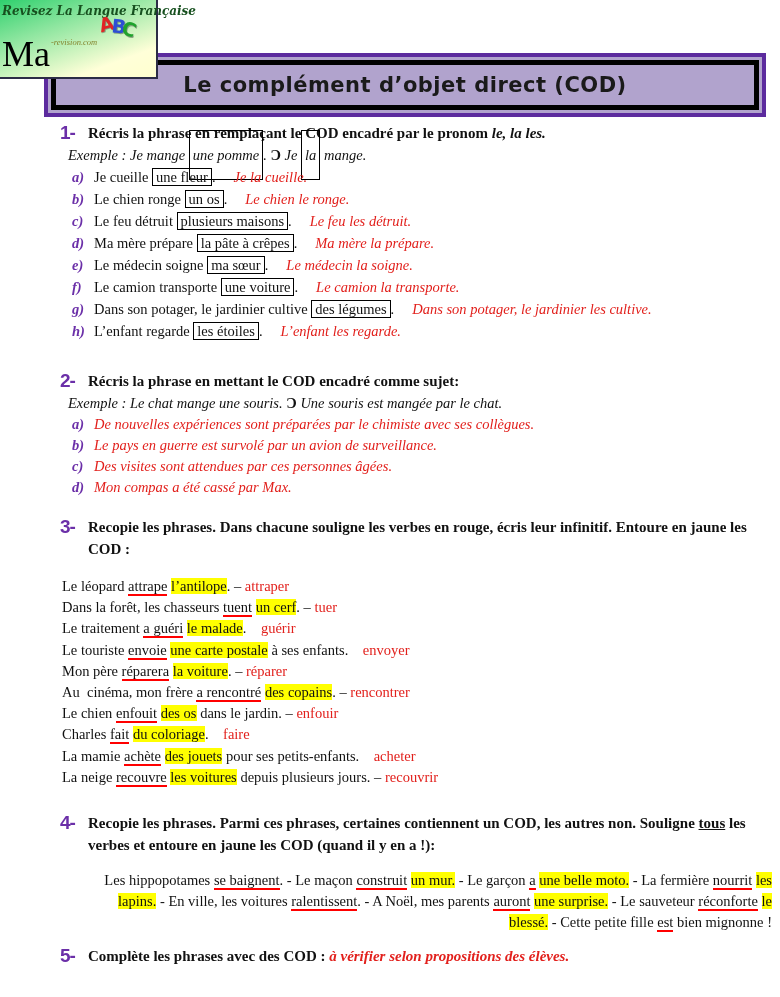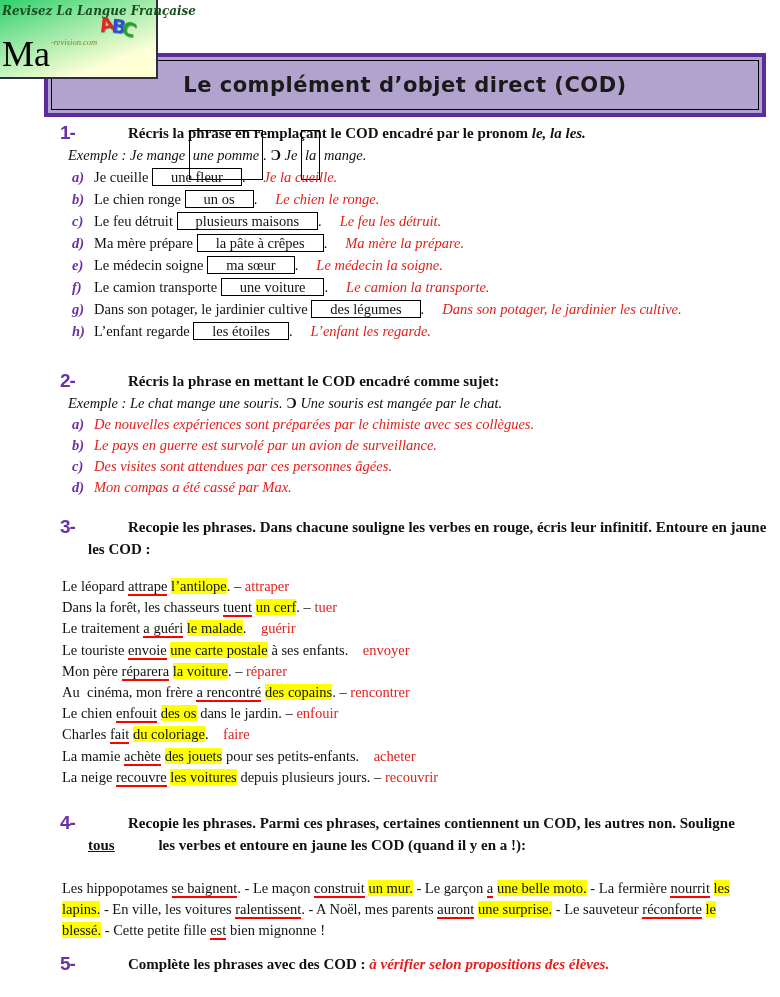--- a/index.html
+++ b/index.html
@@ -10,21 +10,21 @@
     --banner-border:#5c2b9e;
   }
   html,body{margin:0;padding:0;}
   body{
     width:780px;height:997px;background:#ffffff;position:relative;overflow:hidden;
     font-family:"Liberation Serif",serif;color:#111;
   }
   
   .banner{position:absolute;left:44px;top:53px;width:714px;height:56px;
     background:var(--banner-fill);border:4px solid var(--banner-border);box-sizing:content-box;}
-  .banner-inner{position:absolute;inset:3px;border:1px solid #000000;
+  .banner-inner{position:absolute;inset:3px;border:5px solid #000000;
     display:flex;align-items:center;justify-content:center;}
   .banner-title{font-family:"DejaVu Sans",sans-serif;font-weight:bold;font-size:21px;
     color:#1a1a1a;letter-spacing:.5px;}
   
   .logo{position:absolute;left:0;top:0;width:158px;height:79px;z-index:5;
     background:linear-gradient(160deg,#2fd06e 0%,#8fe6a0 35%,#ffffd8 78%,#ffffcf 100%);
     border-right:2px solid #2c2c46;border-bottom:2px solid #2c2c46;
     box-sizing:border-box;padding:4px 0 0 2px;}
   .logo-tagline{font-family:"DejaVu Serif",serif;font-style:italic;font-weight:bold;
     font-size:12px;color:#17501f;white-space:nowrap;}
@@ -44,33 +44,33 @@
   .ex-num{flex:0 0 28px;font-family:"Liberation Sans",sans-serif;font-weight:bold;
     font-size:19px;color:var(--purple);letter-spacing:-1px;line-height:21px;}
   .ex-title{flex:1;font-size:15px;white-space:pre-wrap;}
   .example{margin-left:8px;line-height:22px;white-space:pre;}
   .item{margin-left:12px;line-height:22px;white-space:pre;}
   .ex2 .item{line-height:21px;}
   .letter{display:inline-block;min-width:22px;color:var(--purple);
     font-weight:bold;font-style:italic;}
   .lines{margin-top:16px;margin-left:2px;}
   .lines .line{line-height:21.2px;white-space:pre;}
-  .para{margin-top:22px;margin-left:2px;}
+  .para{margin-top:14px;margin-left:2px;text-align:right;}
   .para .line{line-height:21px;white-space:pre;}
   .ex2{margin-top:28px;}
   .ex3{margin-top:18px;}
   .ex4{margin-top:24px;}
   .ex5{margin-top:12px;}
   
   .s-p{}
-  .s-b{font-weight:bold;margin-left:40px;}
+  .s-b{font-weight:bold;}
   .s-i{font-style:italic;}
   .s-bi{font-weight:bold;font-style:italic;}
   .s-bu{font-weight:bold;text-decoration:underline;}
-  .s-box{border:1px solid #000;padding:0 18px;}
+  .s-box{border:1px solid #000;padding:0 3px;}
   .s-ibox{border:1px solid #000;padding:16px 3px;font-style:italic;}
   .s-ans{color:var(--red);font-style:italic;margin-left:18px;}
   .s-red{color:var(--red);font-style:italic;}
   .s-verb{border-bottom:2px solid #ff0000;}
   .s-cod{background:var(--hl);}
   .s-inf{color:var(--red);}
   .s-ar{font-weight:bold;}
   .s-rbi{color:var(--red);font-weight:bold;font-style:italic;}
 </style>
 </head>

